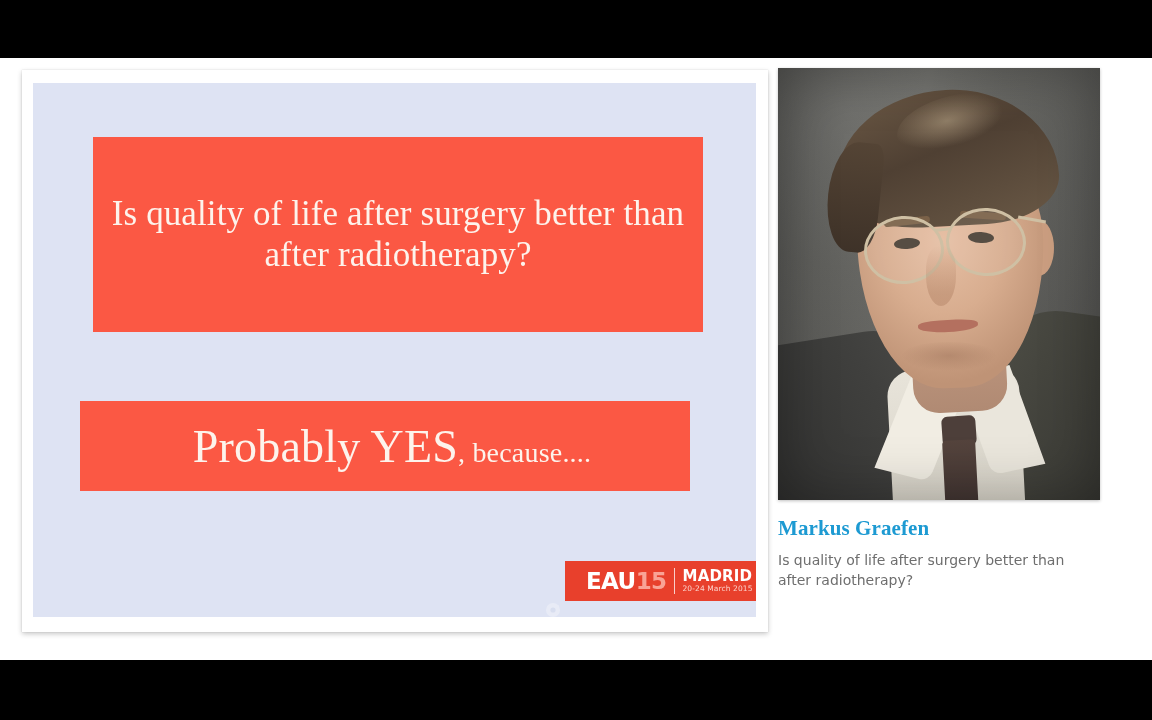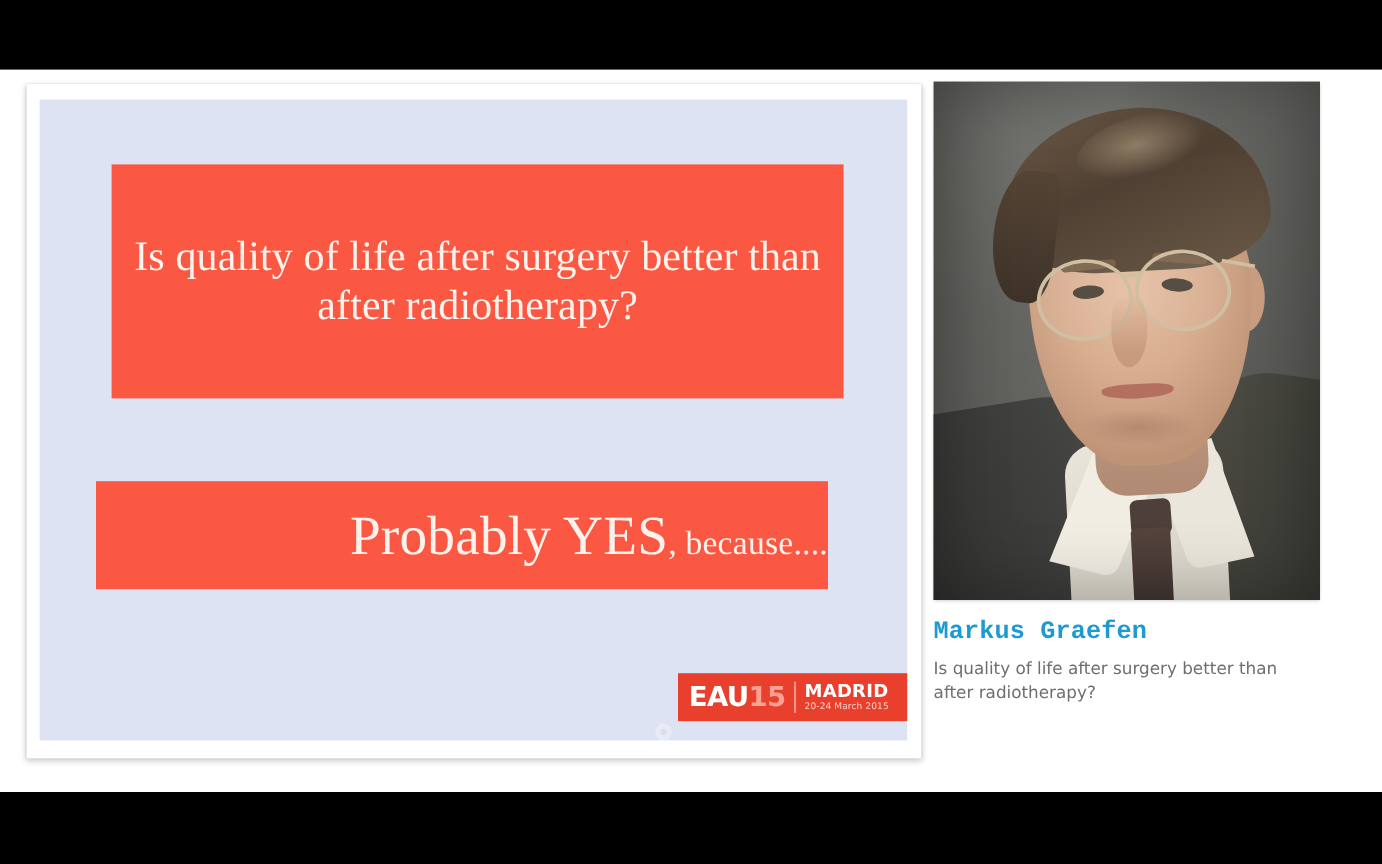--- a/index.html
+++ b/index.html
@@ -80,21 +80,21 @@
     color: #fdf3ec;
     text-align: center;
     letter-spacing: 0.1px;
     padding: 0 12px;
   }
   #answer-block {
     left: 47px;
     top: 318px;
     width: 610px;
     height: 90px;
-    justify-content: flex-end;
+    justify-content: center;
     padding-left: 14px;
     box-sizing: border-box;
   }
   #answer-text {
     font-family: "Liberation Serif", "DejaVu Serif", serif;
     color: #fdf3ec;
     white-space: nowrap;
   }
   .answer-strong { font-size: 46px; letter-spacing: 0.2px; }
   .answer-tail   { font-size: 28px; letter-spacing: 0.2px; }
@@ -103,21 +103,21 @@
   #eau-logo {
     position: absolute;
     left: 532px;
     top: 478px;
     width: 215px;
     height: 40px;
     background: #e8402c;
     display: flex;
     align-items: center;
     box-sizing: border-box;
-    padding-left: 9px;
+    padding-left: 21px;
   }
   #eau-mark {
     font-family: "DejaVu Sans", sans-serif;
     font-weight: 700;
     font-size: 23px;
     letter-spacing: -0.6px;
     line-height: 1;
   }
   #eau-mark .eau { color: #ffffff; }
   #eau-mark .fifteen { color: #f9a396; }
@@ -289,21 +289,21 @@
     background: radial-gradient(60% 60% at 50% 40%, rgba(150,108,84,0.40) 0%, rgba(150,108,84,0) 75%);
     border-radius: 50%;
   }
   #ph-vignette {
     inset: 0;
     box-shadow: inset 0 0 60px rgba(0,0,0,0.30);
   }
 
   #speaker-name {
     margin-top: 16px;
-    font-family: Liberation Mono, monospace;
+    font-family: Liberation Serif, serif;
     font-size: 21px;
     font-weight: 700;
     color: #1d9ad2;
     letter-spacing: 0.1px;
   }
   #speaker-desc {
     margin-top: 10px;
     font-family: "DejaVu Sans", sans-serif;
     font-size: 14px;
     line-height: 1.42;

